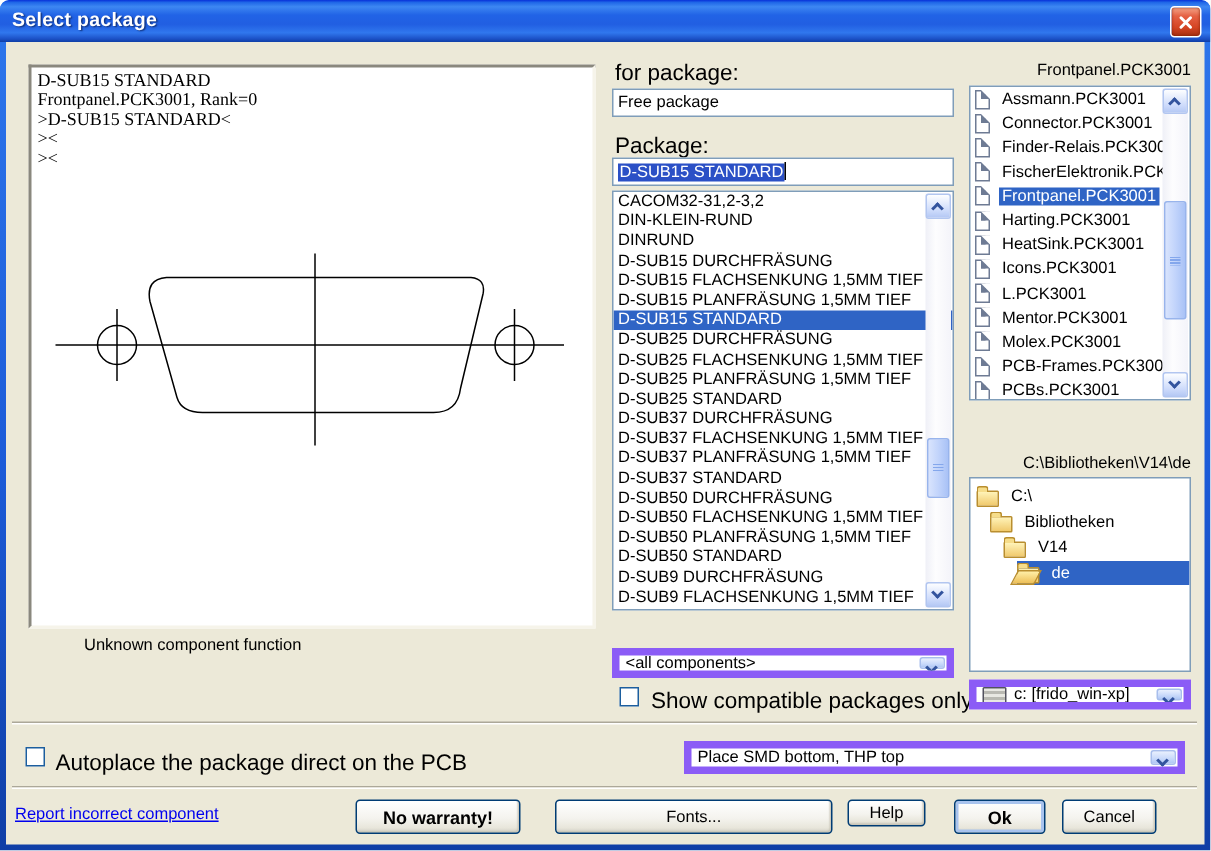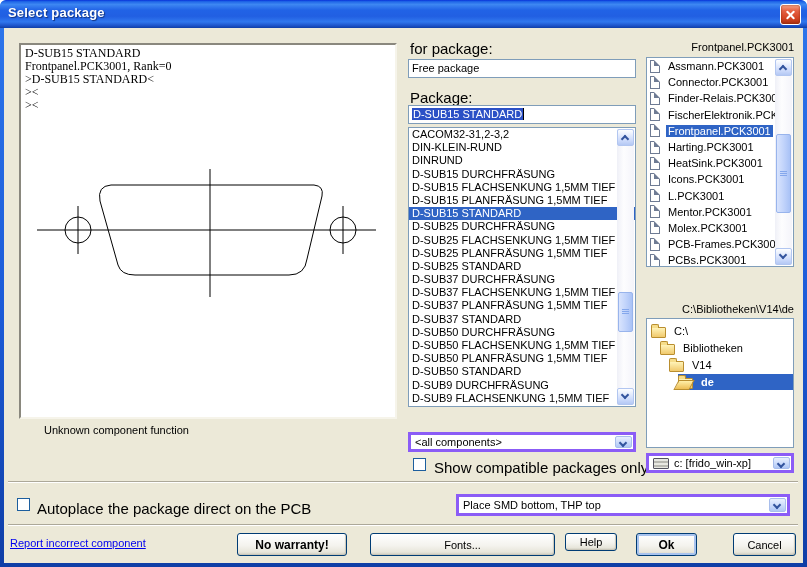--- a/index.html
+++ b/index.html
@@ -41,30 +41,30 @@
   
   .preview{
     left:15px;top:15px;width:378px;height:376px;background:#fff;
     border:2px solid;border-color:#8A887E #F6F4EA #F6F4EA #8A887E;
   }
   .preview-text{
     position:absolute;left:4px;top:2px;font-family:"Liberation Serif",serif;
     font-size:12px;line-height:13px;white-space:pre;
   }
   svg.drawing{position:absolute;left:0;top:0;}
-  .function-label{left:8px;top:396px;padding-left:32px;}
+  .function-label{left:20px;top:396px;padding-left:32px;}
 
   
   .edit{
     background:#fff;border:1px solid #7F9DB9;height:19px;
     padding:2px 3px 0 3px;white-space:nowrap;overflow:hidden;
   }
   .sel-text{background:#2B50C6;color:#fff;padding:0 1px;}
   .caret{display:inline-block;width:1px;height:12px;background:#000;vertical-align:-2px;}
-  .combo{background:#fff;border:3px solid #8b5cf6;overflow:hidden;}
+  .combo{background:#fff;border:5px solid #8b5cf6;overflow:hidden;}
   .combo .val{position:absolute;left:4px;top:50%;transform:translateY(-50%);white-space:nowrap;}
   .combo .arrow-btn{
     position:absolute;right:1px;top:1px;bottom:1px;width:17px;border-radius:2px;
     background:linear-gradient(180deg,#E9F0FE 0%,#CBDBFB 55%,#AFC7F5 100%);
     border:1px solid #A8BEEC;cursor:pointer;
   }
   .chev-down{position:absolute;left:4px;top:3px;width:6px;height:6px;
     border-right:2px solid #33549E;border-bottom:2px solid #33549E;transform:rotate(45deg);}
   .chev-up-g{position:absolute;left:4px;top:6px;width:6px;height:6px;
     border-left:2px solid #33549E;border-top:2px solid #33549E;transform:rotate(45deg);}
@@ -72,21 +72,21 @@
   
   .listbox{background:#fff;border:1px solid #7F9DB9;overflow:hidden;}
   .pkg-row{height:13.2px;line-height:13px;font-size:11px;padding-left:3px;white-space:nowrap;cursor:default;}
   .pkg-row.selected{background:#2F64C5;color:#fff;}
   .file-row{height:16.2px;display:flex;align-items:center;padding-left:3px;white-space:nowrap;overflow:hidden;width:129px;cursor:default;}
   .file-row .row-label{padding:0 2px;}
   .file-row.selected .row-label{background:#2F64C5;color:#fff;}
   .tree-row{height:17px;display:flex;align-items:center;cursor:default;}
   .tree-row .row-content{display:flex;align-items:center;flex:1;height:16px;}
   .tree-row .row-label{padding:1px 3px;}
-  .tree-row.selected .row-content{background:#2F64C5;font-weight:bold;}
+  .tree-row.selected .row-content{background:#2F64C5;}
   .tree-row.selected .row-label{color:#fff;}
 
   
   .file-icon{flex:none;width:10px;height:13px;background:#fff;border:1px solid #6E7B94;position:relative;margin-right:6px;}
   .file-icon::before{content:'';position:absolute;right:-1px;top:-1px;width:0;height:0;
     border:3px solid;border-color:#fff #fff #6E7B94 #6E7B94;}
   .folder-icon,.folder-open-icon{flex:none;width:15px;height:11px;position:relative;margin:3px 5px 0 0;
     background:linear-gradient(180deg,#FFF3B8,#F0C96C);border:1px solid #B98E2F;border-radius:1px;}
   .folder-icon::before,.folder-open-icon::before{content:'';position:absolute;left:-1px;top:-4px;width:6px;height:3px;
     background:#F6DD8A;border:1px solid #B98E2F;border-bottom:none;border-radius:2px 2px 0 0;}
@@ -378,16 +378,16 @@
         </div>
     </div>
 
     <div class="abs divider" style="left:4px;top:496px;width:790px;"></div>
 
     <span class="abs link" style="left:6px;top:509px;">Report incorrect component</span>
     <div class="abs xp-btn bold" style="left:233px;top:505px;width:110px;height:23px;">No warranty!</div>
     <div class="abs xp-btn" style="left:366px;top:505px;width:185px;height:23px;">Fonts...</div>
     <div class="abs xp-btn" style="left:561px;top:505px;width:52px;height:18px;">Help</div>
     <div class="abs xp-btn bold default-focus" style="left:632px;top:505px;width:61px;height:23px;text-align:center;">Ok</div>
-    <div class="abs xp-btn" style="left:704px;top:505px;width:63px;height:23px;margin-left:25px;">Cancel</div>
+    <div class="abs xp-btn" style="left:704px;top:505px;width:63px;height:23px;">Cancel</div>
 
   </div>
 </div>
 
 </body></html>

